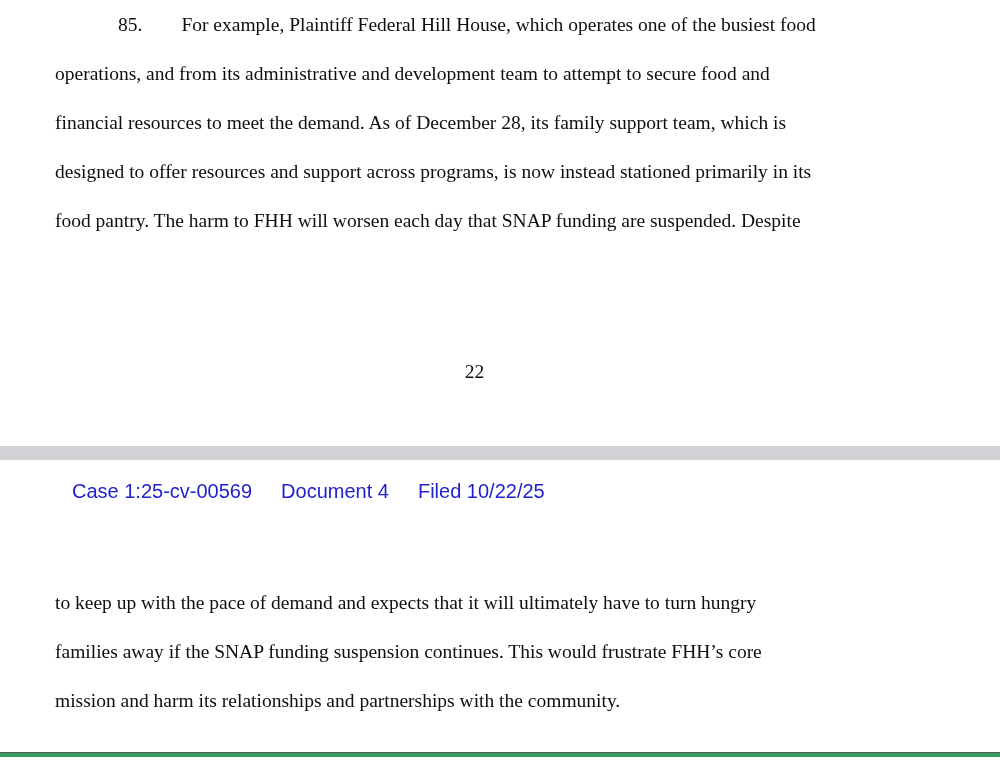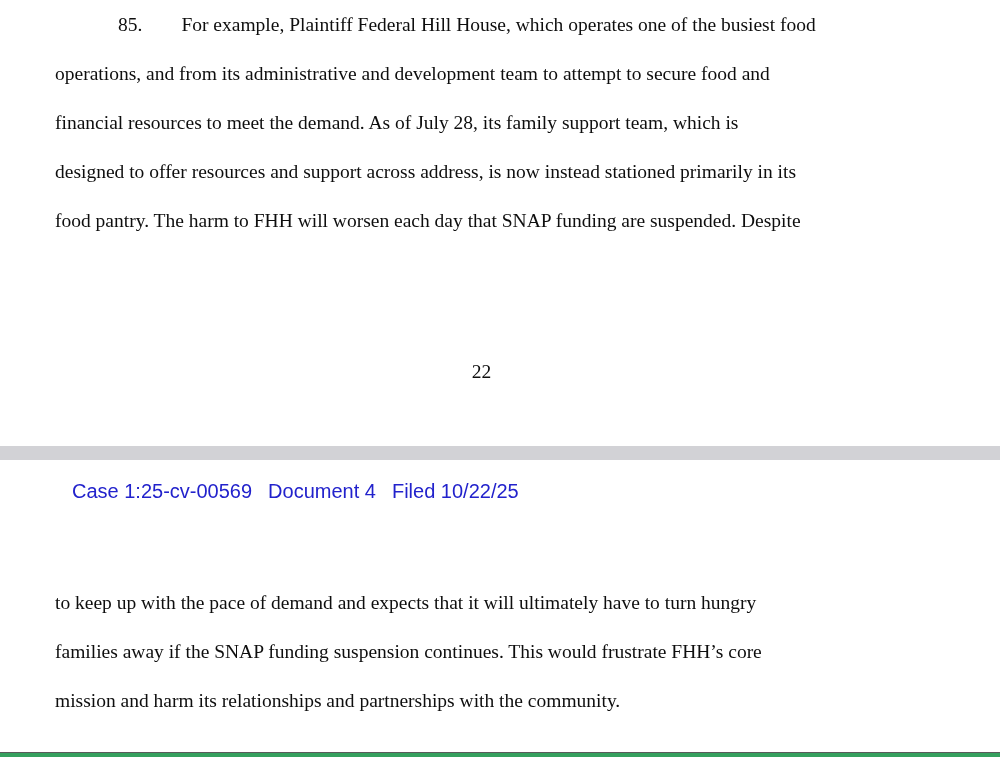--- a/index.html
+++ b/index.html
@@ -41,21 +41,21 @@
   }
   .para-first-text {
     display: inline-block;
     margin-left: 39px;
   }
 
   
   #page-number {
     position: absolute;
     top: 360px;
-    left: 70px;
+    left: 63px;
     width: 823px;
     text-align: center;
     font-size: 19.5px;
     line-height: 24px;
     color: #0e0e0e;
   }
 
   
   #page-separator {
     position: absolute;
@@ -65,21 +65,21 @@
     height: 14px;
     background: var(--separator-gray, #d2d2d6);
   }
 
   
   #pacer-stamp {
     position: absolute;
     top: 479px;
     left: 72px;
     display: flex;
-    gap: 16px;
+    gap: 29px;
     font-family: "Liberation Sans", "DejaVu Sans", sans-serif;
     font-size: 20px;
     line-height: 24px;
     color: var(--stamp-blue, #2222cc);
     white-space: nowrap;
   }
 
   
   #bottom-strip {
     position: absolute;
@@ -109,22 +109,22 @@
 </head>
 <body>
 
 <div id="viewport">
 
   <section class="text-block" id="para-top">
     <div class="line">
       <span class="para-num">85.</span><span class="para-first-text">For example, Plaintiff Federal Hill House, which operates one of the busiest food</span>
     </div>
     <div class="line">operations, and from its administrative and development team to attempt to secure food and</div>
-    <div class="line">financial resources to meet the demand. As of July 28, its family support team, which is</div>
-    <div class="line">designed to offer resources and support across address, is now instead stationed primarily in its</div>
+    <div class="line">financial resources to meet the demand. As of December 28, its family support team, which is</div>
+    <div class="line">designed to offer resources and support across programs, is now instead stationed primarily in its</div>
     <div class="line">food pantry. The harm to FHH will worsen each day that SNAP funding are suspended. Despite</div>
   </section>
 
   <div id="page-number">22</div>
 
   <div id="page-separator"></div>
 
   <div id="pacer-stamp">
     <span>Case 1:25-cv-00569</span>
     <span>Document 4</span>

